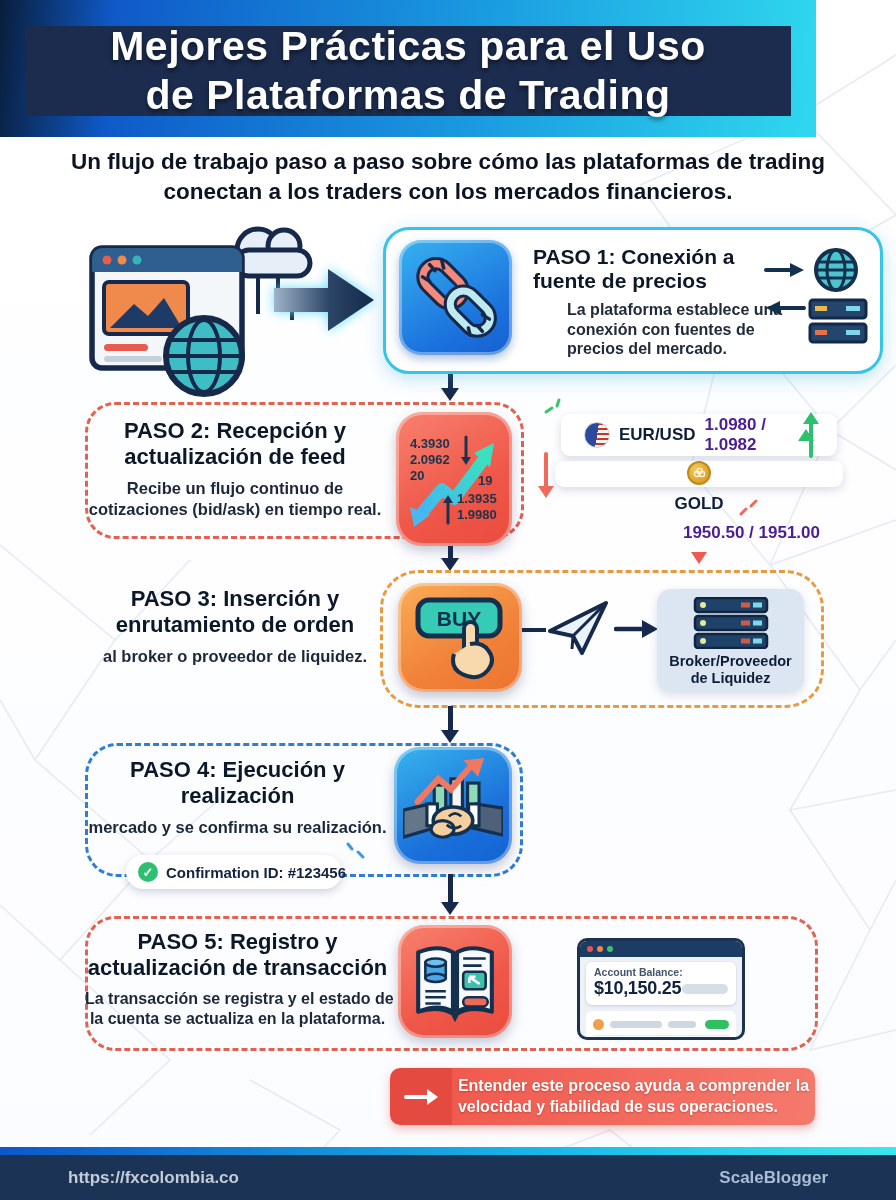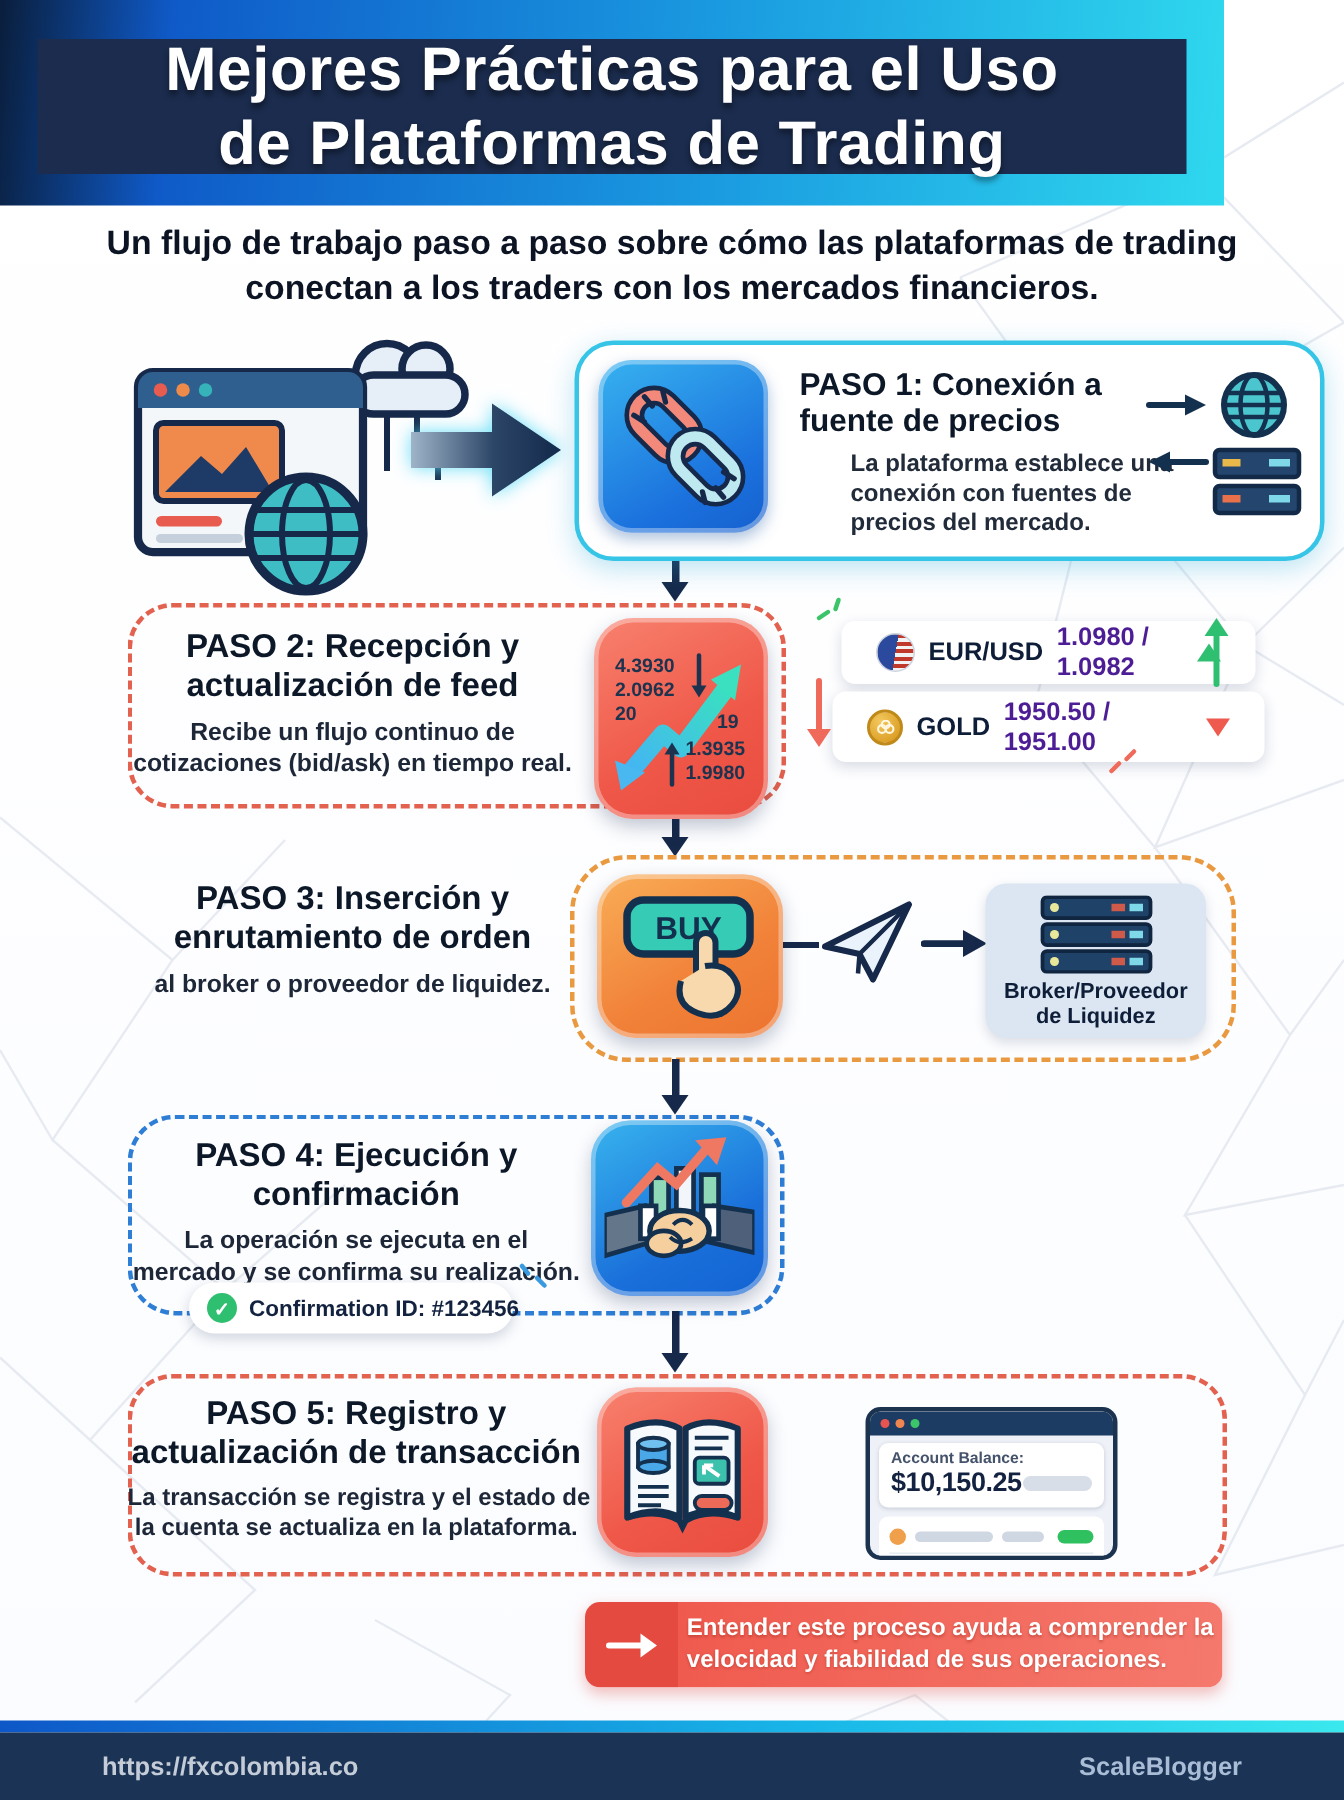--- a/index.html
+++ b/index.html
@@ -289,21 +289,21 @@
     <polygon points="39,72 49,72 44,64" fill="#1c3350"></polygon>
   </svg>
 </div>
 
 <div class="abs quote" style="left:561px;top:414px;width:230px;height:42px;">
   <span class="flag-eurusd"></span>
   <span class="qsym">EUR/USD</span>
   <span class="qprice">1.0980 / 1.0982</span>
   <span class="tri tri-up"></span>
 </div>
-<div class="abs quote" style="left:555px;top:461px;width:242px;height:47px;">
+<div class="abs quote" style="left:555px;top:461px;width:242px;height:26px;flex-direction:column;">
   <span class="coin-gold">
     <svg width="13" height="10" viewBox="0 0 13 10">
         <g fill="none" stroke="#fff7e0" stroke-width="1.4">
       <circle cx="4" cy="6" r="2.6"></circle>
           <circle cx="9" cy="6" r="2.6"></circle>
           <circle cx="6.5" cy="3" r="2.6"></circle>
         </g>
       </svg>
   </span>
   <span class="qsym">GOLD</span>
@@ -384,24 +384,23 @@
   </div>
 </div>
 
 <div class="vline" style="left:448px;top:706px;height:24px;"></div>
 <div class="ahead" style="left:441px;top:730px;"></div>
 
 <div class="abs dashbox s4box"></div>
 <div class="abs steptext s4text">
   <div class="steptitle">
     <div>PASO 4: Ejecución y</div>
-    <div>confirmación</div>
+    <div>realización</div>
   </div>
   <div class="stepbody">
-    <div>La operación se ejecuta en el</div>
     <div>mercado y se confirma su realización.</div>
   </div>
 </div>
 <div class="abs stepicon s4icon">
   <svg width="100" height="100" viewBox="0 0 96 96">
     <rect x="30" y="28" width="11" height="30" fill="#8fd9b8" stroke="#14304f" stroke-width="3"></rect>
     <rect x="46" y="22" width="11" height="36" fill="#f2f6fa" stroke="#14304f" stroke-width="3"></rect>
     <rect x="62" y="26" width="11" height="32" fill="#8fd9b8" stroke="#14304f" stroke-width="3"></rect>
     <path d="M14,44 L34,22 L46,32 L64,11" stroke="#ef7862" stroke-width="6" fill="none" stroke-linecap="round"></path>
     <polygon points="58,4 78,2 72,20" fill="#ef7862"></polygon>

